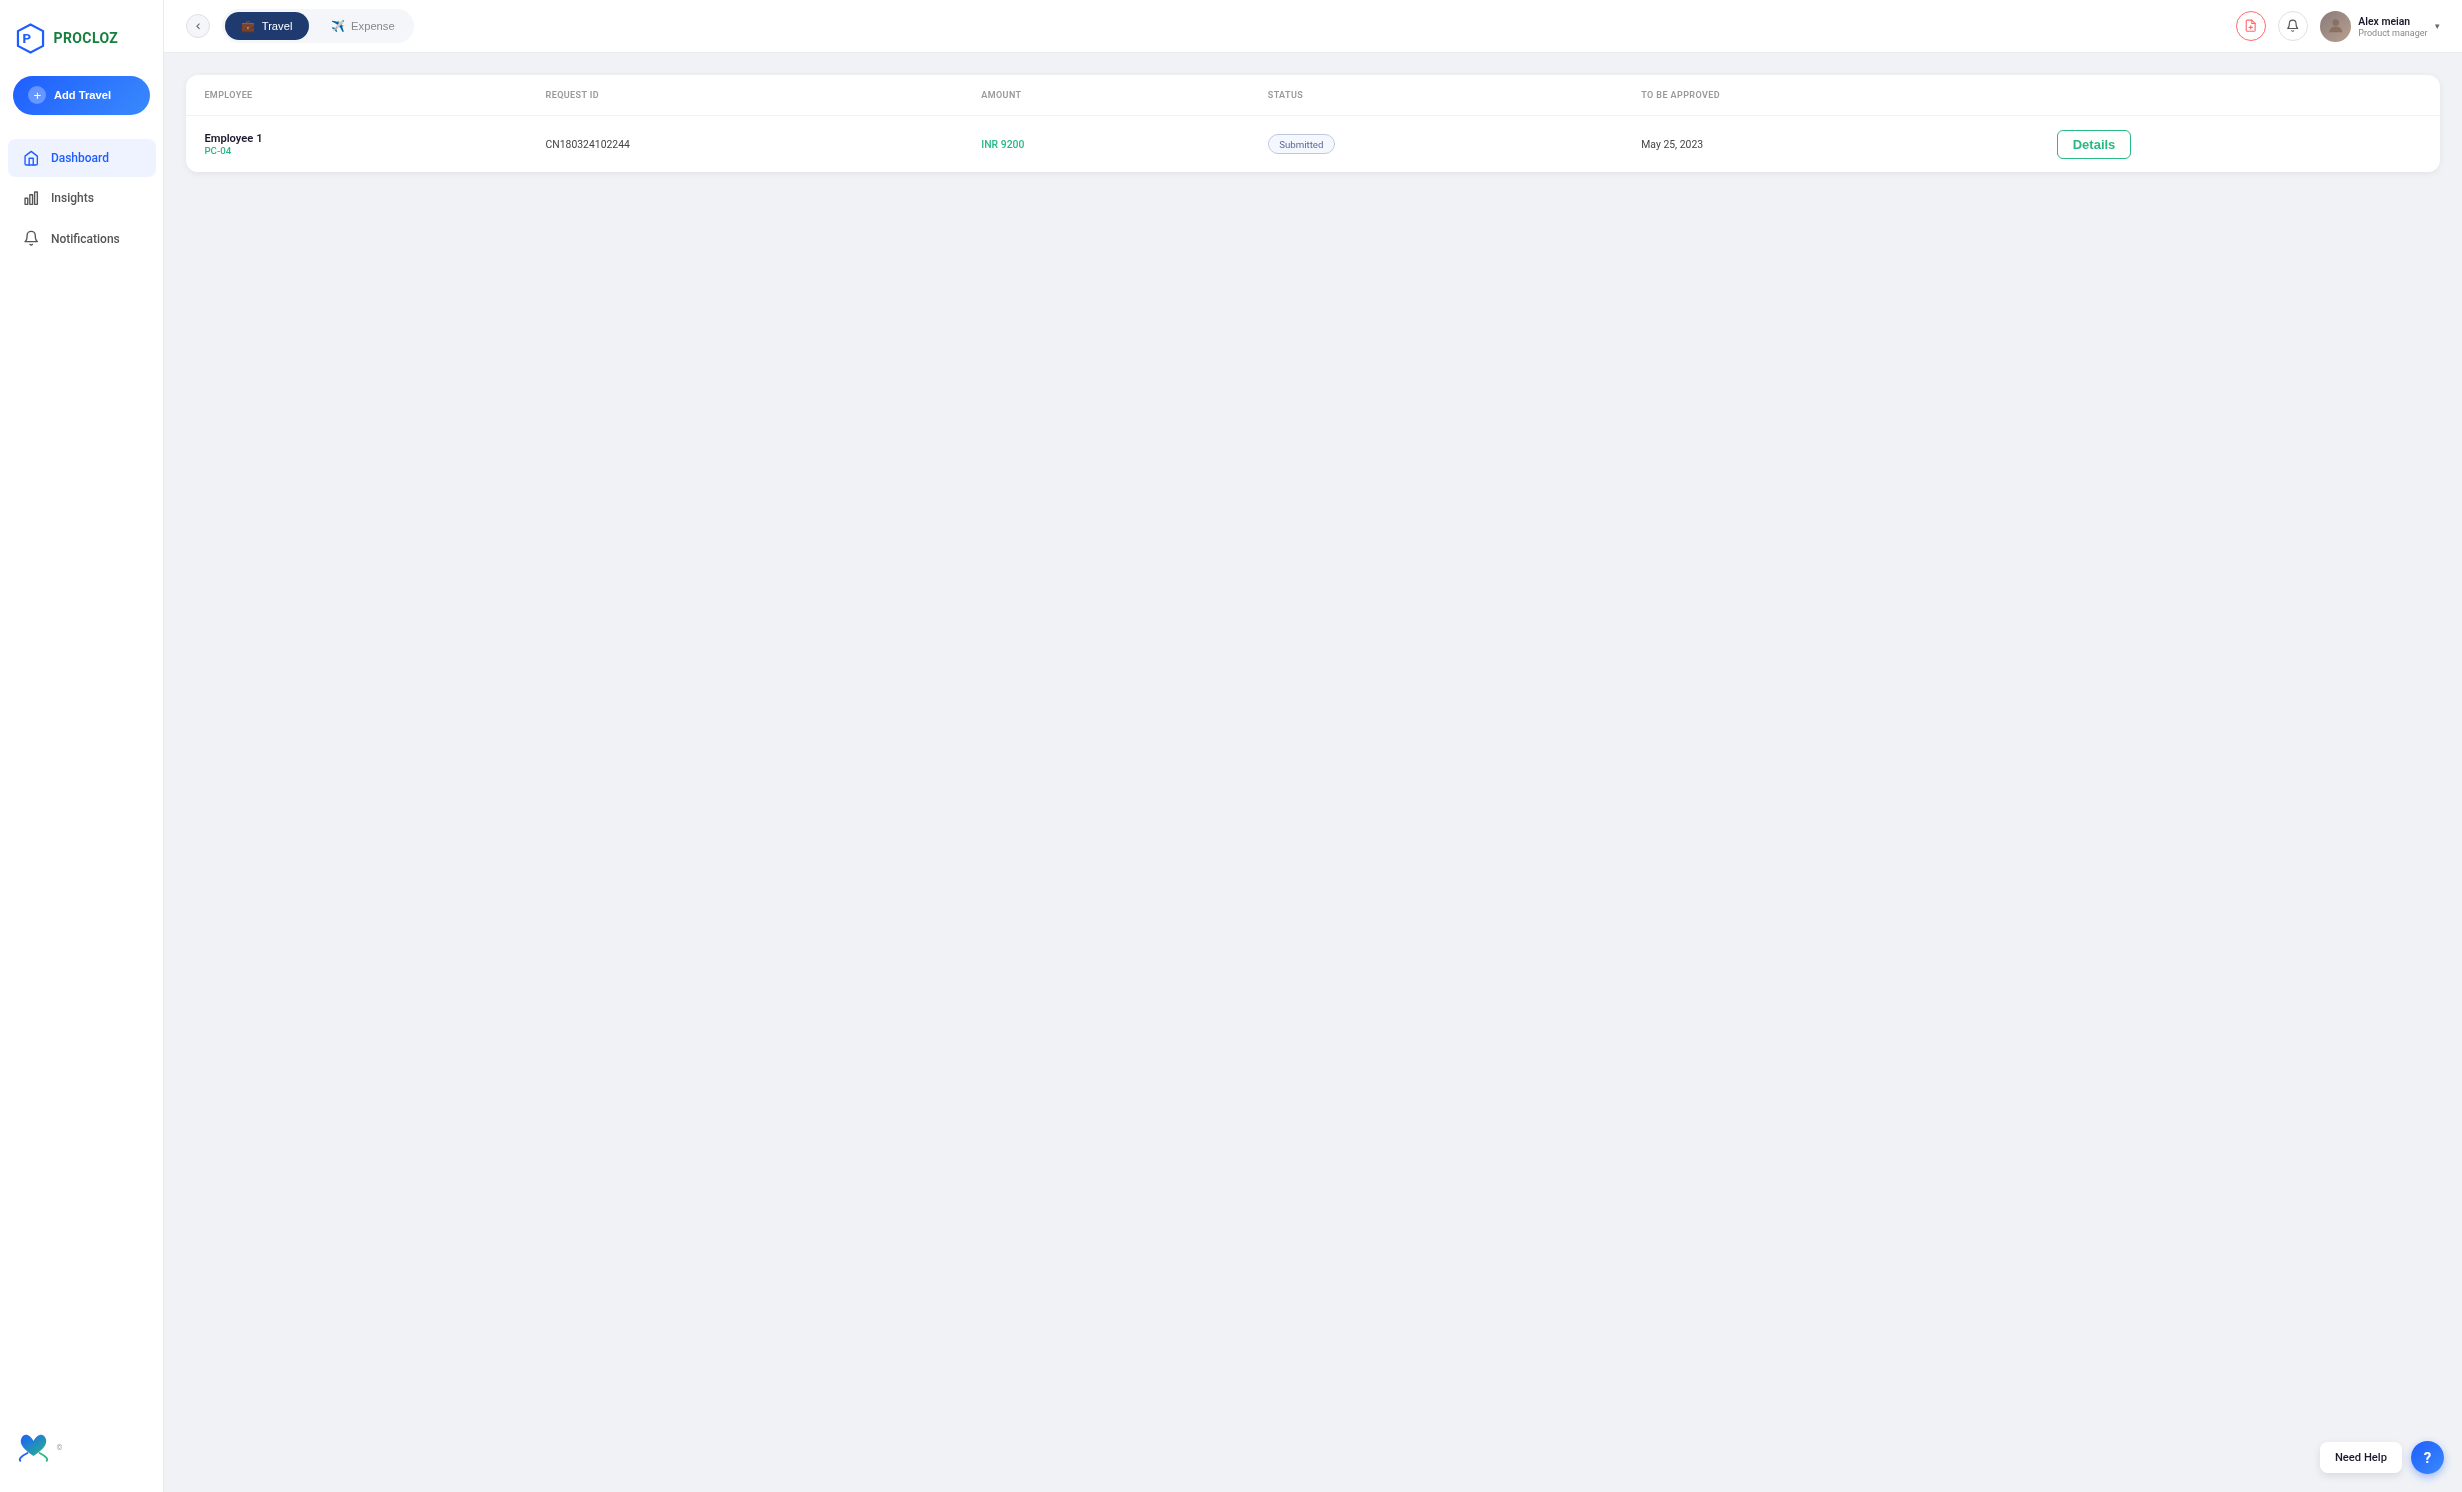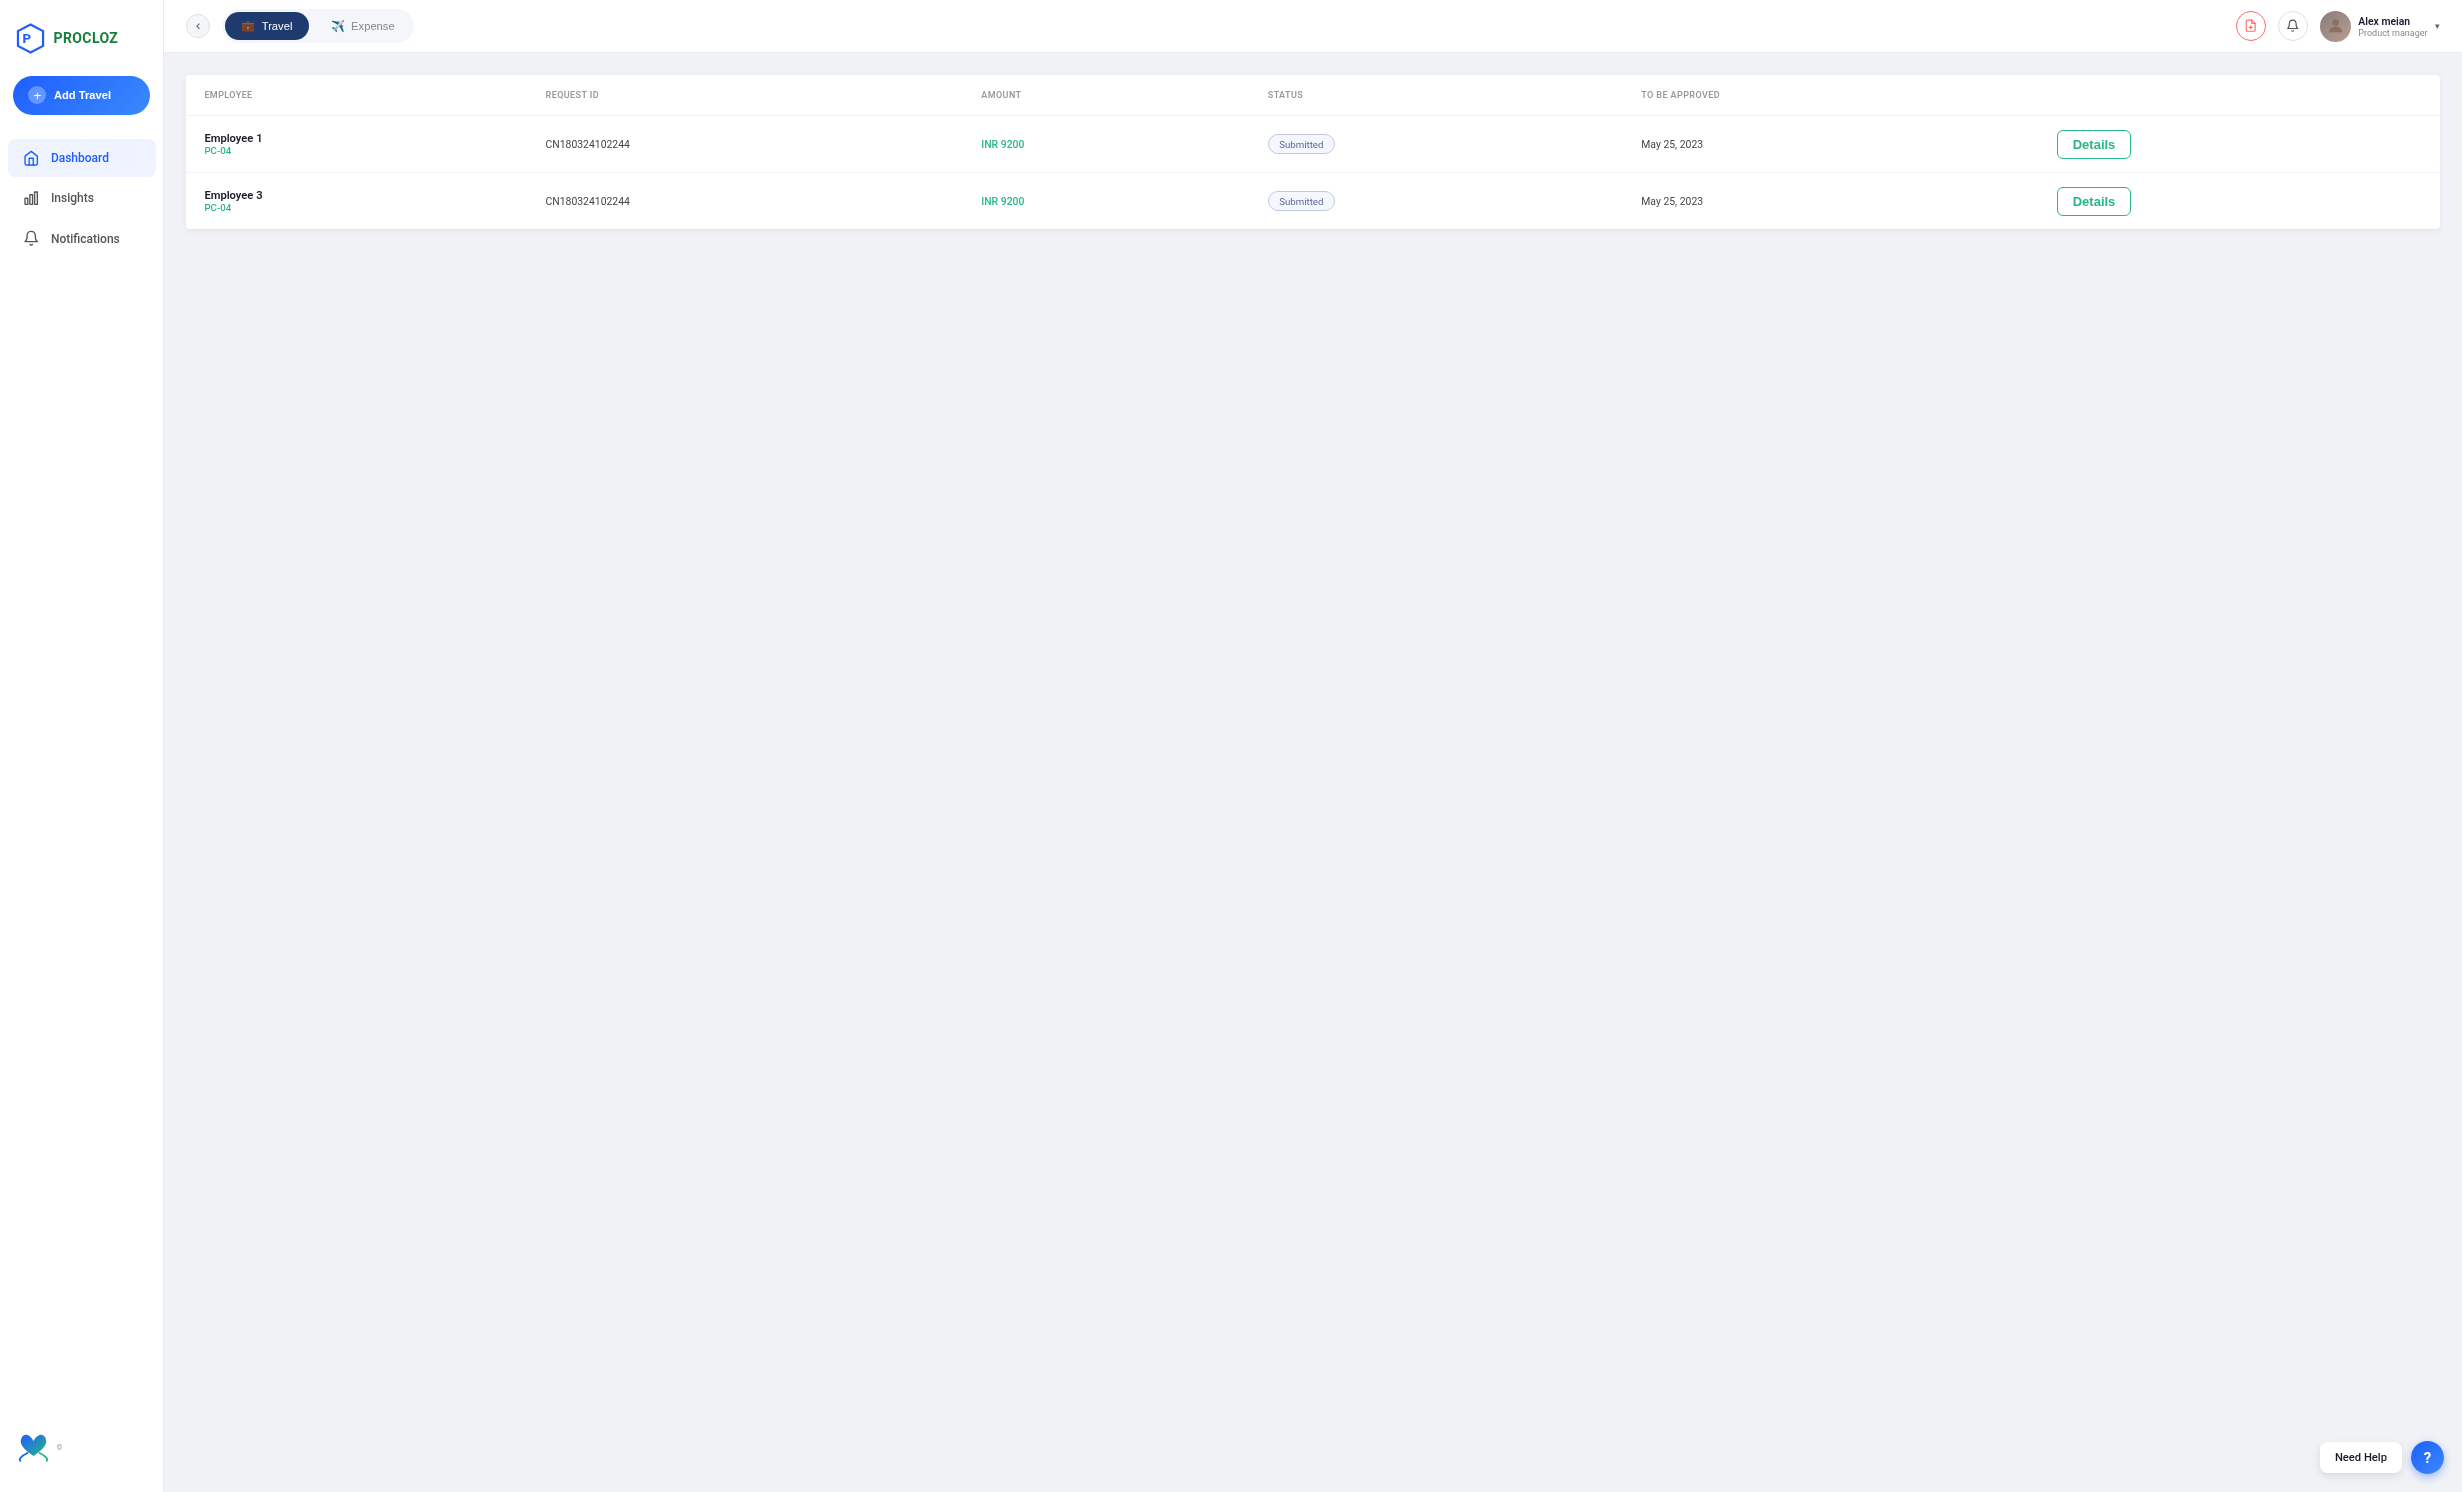--- a/index.html
+++ b/index.html
@@ -234,21 +234,21 @@
     .content {
       flex: 1;
       padding: 22.4px;
       overflow-y: auto;
       background: #f0f2f5;
     }
 
     
     .table-card {
       background: white;
-      border-radius: 4px;
+      border-radius: 12px;
       overflow: hidden;
       box-shadow: 0 1.5px 6px rgba(0,0,0,0.06);
     }
     table {
       width: 100%;
       border-collapse: collapse;
     }
     thead tr {
       border-bottom: 0.7px solid #f0f2f5;
     }
@@ -487,33 +487,20 @@
         <div class="employee-id">PC-04</div>
       </td>
       <td>CN180324102244</td>
       <td><span class="amount-value">INR 9200</span></td>
       <td><span class="status-badge">Submitted</span></td>
       <td>May 25, 2023</td>
       <td>
         <button class="details-btn">Details</button>
       </td>
     </tr>
-            <tr>
-      <td>
-        <div class="employee-name">Employee 3</div>
-        <div class="employee-id">PC-04</div>
-      </td>
-      <td>CN180324102244</td>
-      <td><span class="amount-value">INR 9200</span></td>
-      <td><span class="status-badge">Submitted</span></td>
-      <td>May 25, 2023</td>
-      <td>
-        <button class="details-btn">Details</button>
-      </td>
-    </tr>
           </tbody>
       </table>
     </div>
   </div>
 </div>
 
 <div class="need-help-container">
   <div class="need-help-label">Need Help</div>
   <div class="help-btn">
     <span style="font-size:15px;font-weight:700;">?</span>

